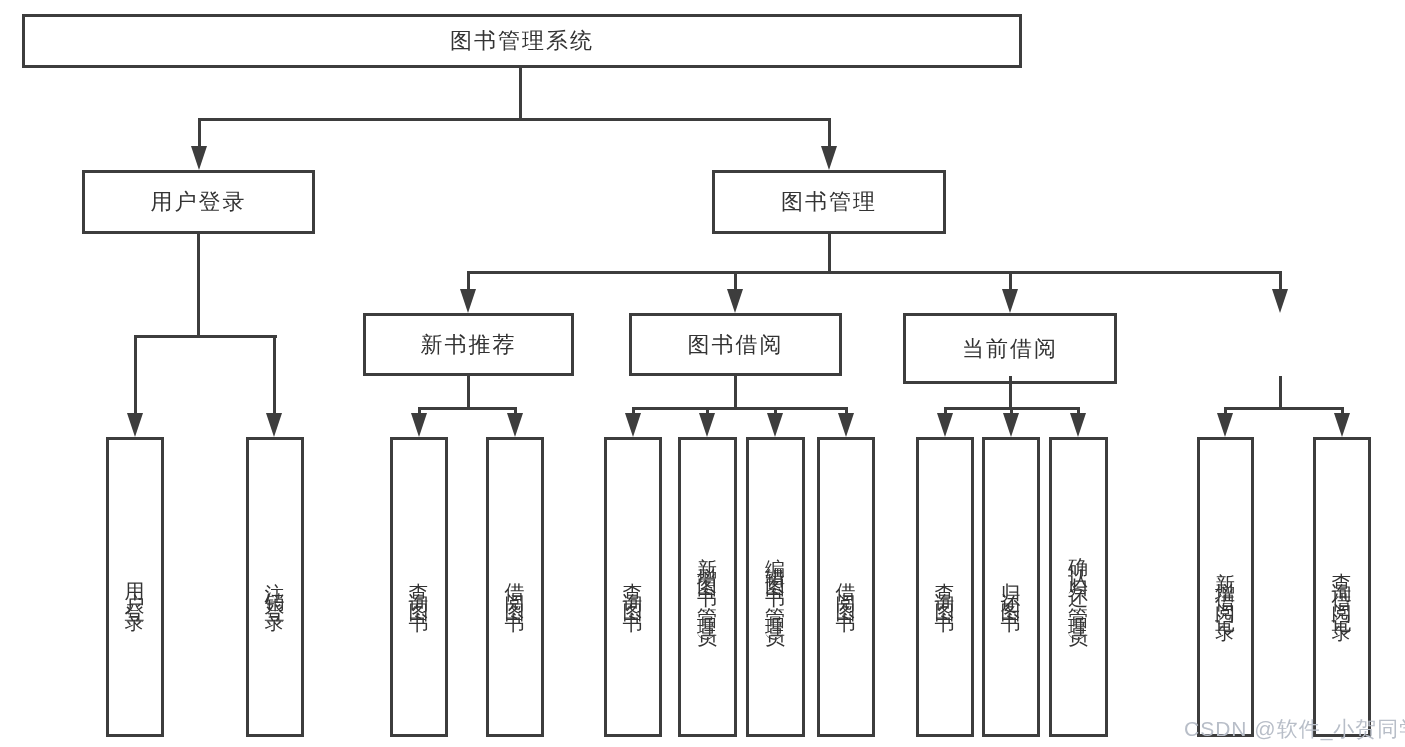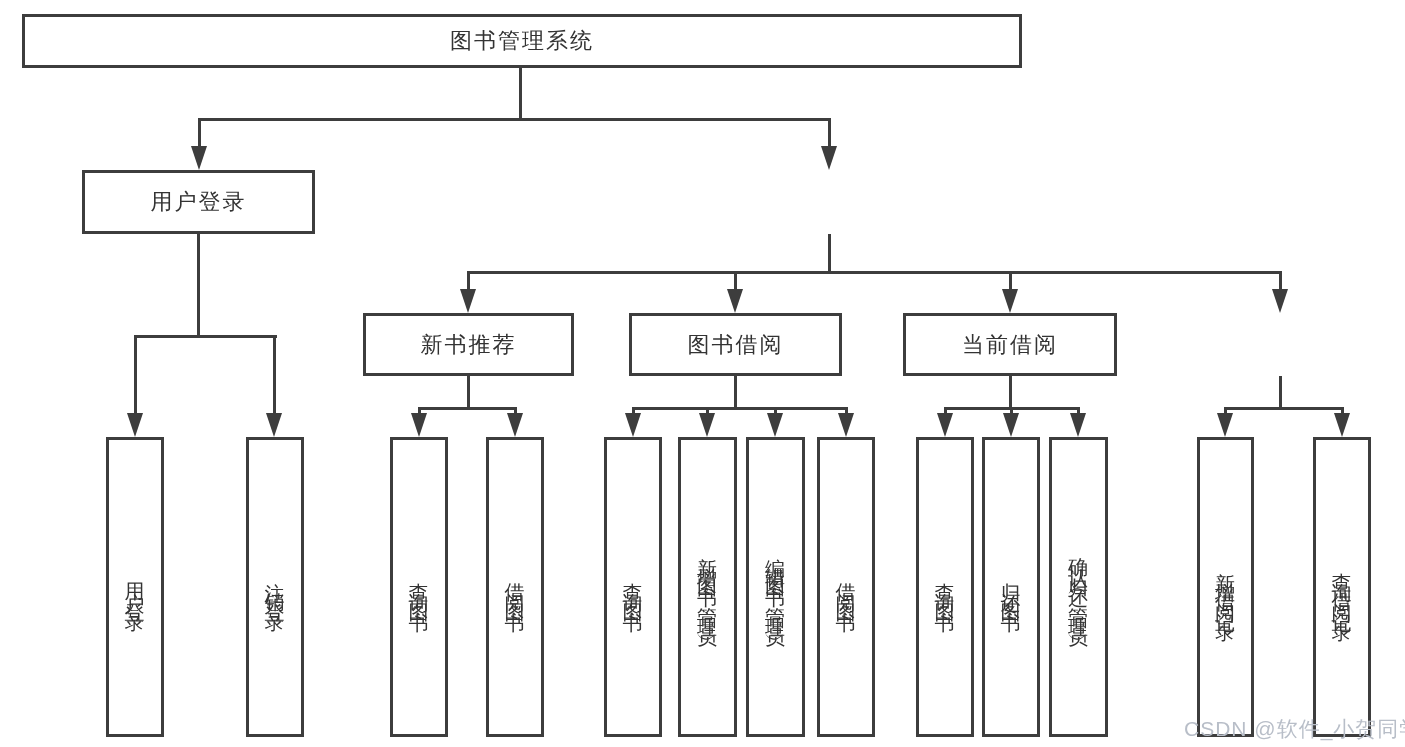--- a/index.html
+++ b/index.html
@@ -69,20 +69,23 @@
   <div class="vline" style="left:519px;top:68px;height:50px"></div>
   <div class="hline" style="left:198px;top:118px;width:633px"></div>
   <div class="vline" style="left:198px;top:118px;height:30px"></div>
   <div class="arrow" style="left:191px;top:146px"></div>
   <div class="vline" style="left:828px;top:118px;height:30px"></div>
   <div class="arrow" style="left:821px;top:146px"></div>
 
   <div class="box hbox" style="left:82px;top:170px;width:233px;height:64px">
     <span>用户登录</span>
   </div>
+  <div class="box hbox" style="left:712px;top:170px;width:234px;height:64px">
+    <span>图书管理</span>
+  </div>
 
   <div class="vline" style="left:197px;top:234px;height:101px"></div>
   <div class="hline" style="left:134px;top:335px;width:143px"></div>
   <div class="vline" style="left:134px;top:335px;height:80px"></div>
   <div class="arrow" style="left:127px;top:413px"></div>
   <div class="vline" style="left:273px;top:335px;height:80px"></div>
   <div class="arrow" style="left:266px;top:413px"></div>
 
   <div class="vline" style="left:828px;top:234px;height:37px"></div>
   <div class="hline" style="left:467px;top:271px;width:815px"></div>
@@ -94,21 +97,21 @@
   <div class="arrow" style="left:1002px;top:289px"></div>
   <div class="vline" style="left:1279px;top:271px;height:22px"></div>
   <div class="arrow" style="left:1272px;top:289px"></div>
 
   <div class="box hbox" style="left:363px;top:313px;width:211px;height:63px">
     <span>新书推荐</span>
   </div>
   <div class="box hbox" style="left:629px;top:313px;width:213px;height:63px">
     <span>图书借阅</span>
   </div>
-  <div class="box hbox" style="left:903px;top:313px;width:214px;height:63px">
+  <div class="box hbox" style="left:903px;top:313px;width:214px;height:71px">
     <span>当前借阅</span>
   </div>
 
   <div class="vline" style="left:467px;top:376px;height:31px"></div>
   <div class="hline" style="left:418px;top:407px;width:99px"></div>
   <div class="vline" style="left:418px;top:407px;height:10px"></div>
   <div class="arrow" style="left:411px;top:413px"></div>
   <div class="vline" style="left:514px;top:407px;height:10px"></div>
   <div class="arrow" style="left:507px;top:413px"></div>
 

